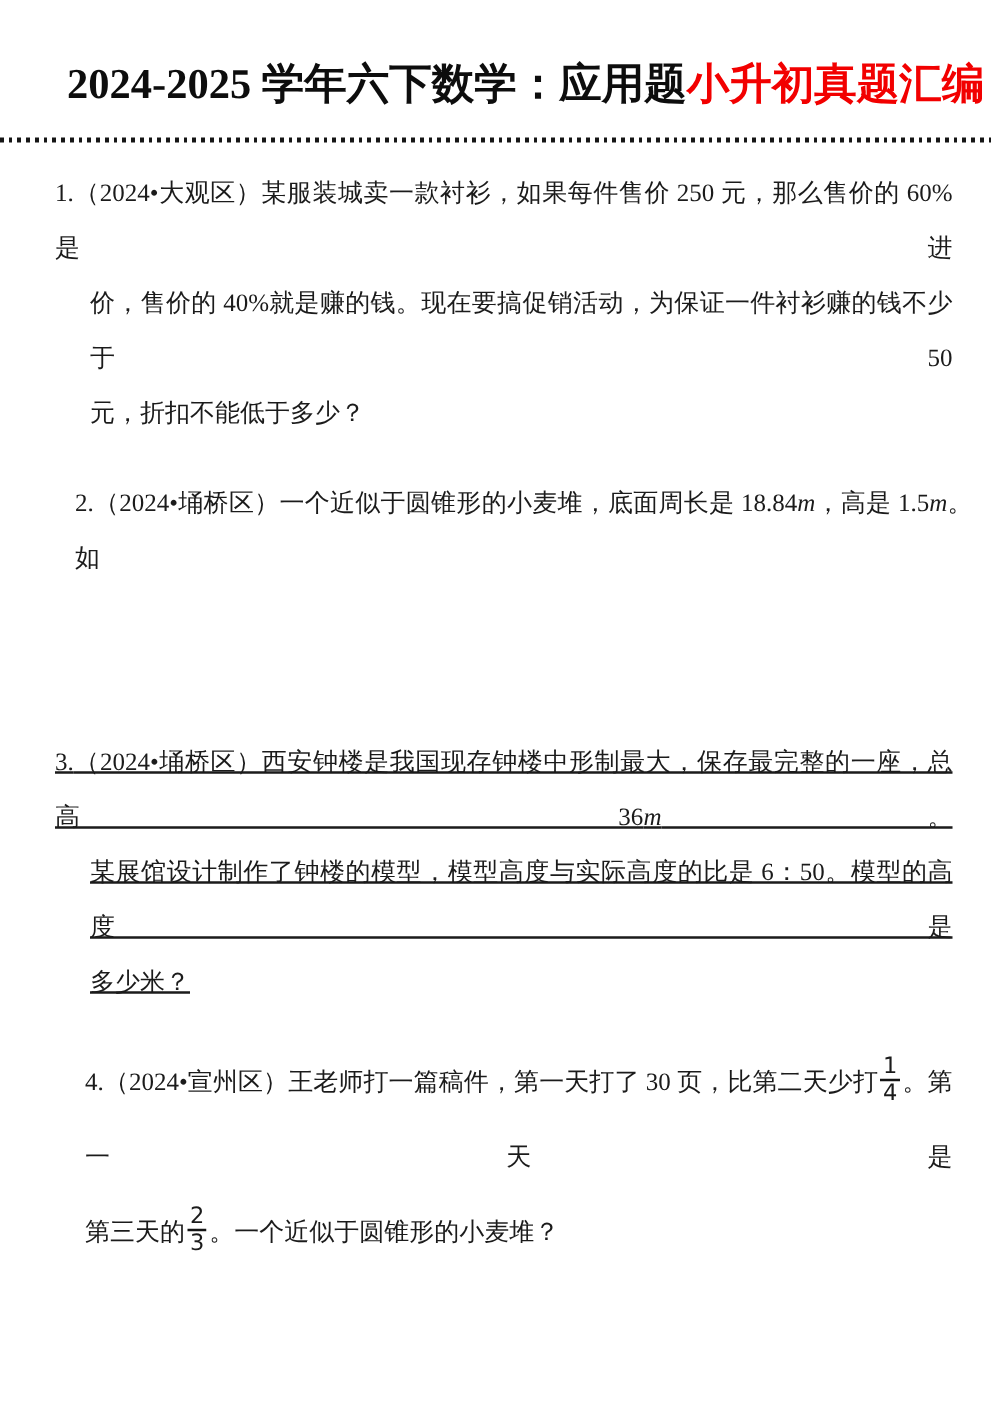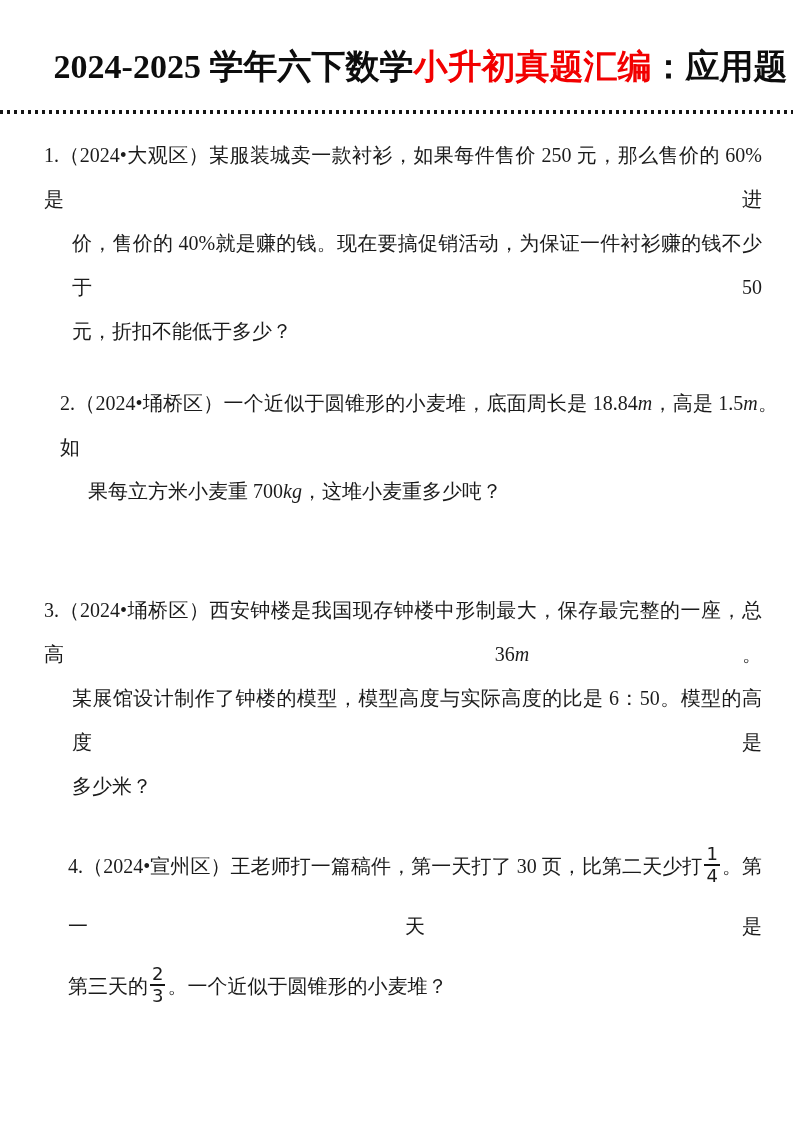--- a/index.html
+++ b/index.html
@@ -46,37 +46,36 @@
   .frac .den{border-top:2px solid #141414;padding:0 2px;}
   .frac .num{padding:0 2px;}
 </style>
 </head>
 <body>
 
 <div class="page">
 
   <div class="doc-title">
     <span>2024-2025 学年六下数学</span>
+      <span>：应用题</span>
       <span style="color: rgb(242, 0, 0);">小升初真题汇编</span>
-      <span>：应用题</span>
   </div>
 
   <div class="dotted-divider"></div>
 
   <div class="questions">
       <div class="question" style="top: 133px;">
         <div class="q-line"><span class="q-num">1.</span><span>（2024•大观区）某服装城卖一款衬衫，如果每件售价 250 元，那么售价的 60%是进</span></div>
         <div class="q-line cont"><span>价，售价的 40%就是赚的钱。现在要搞促销活动，为保证一件衬衫赚的钱不少于 50</span></div>
         <div class="q-line cont last"><span>元，折扣不能低于多少？</span></div>
       </div>
       <div class="question" style="top: 381px; margin-left: 16px;">
         <div class="q-line"><span class="q-num">2.</span><span>（2024•埇桥区）一个近似于圆锥形的小麦堆，底面周长是 18.84</span><span class="seg-i">m</span><span>，高是 1.5</span><span class="seg-i">m</span><span>。如</span></div>
-        <div class="q-line cont last"><span>果每立方米小麦重 700</span><span class="seg-i">kg</span><span>，这堆小麦重多少吨？</span></div>
       </div>
-      <div class="question" style="top: 588px;">
+      <div class="question" style="top: 588px; text-decoration: underline;">
         <div class="q-line"><span class="q-num">3.</span><span>（2024•埇桥区）西安钟楼是我国现存钟楼中形制最大，保存最完整的一座，总高 36</span><span class="seg-i">m</span><span>。</span></div>
         <div class="q-line cont"><span>某展馆设计制作了钟楼的模型，模型高度与实际高度的比是 6：50。模型的高度是</span></div>
         <div class="q-line cont last"><span>多少米？</span></div>
       </div>
       <div class="question" style="top: 836px;">
         <div class="q-line tall"><span class="q-num">4.</span><span>（2024•宣州区）王老师打一篇稿件，第一天打了 30 页，比第二天少打</span><span class="frac">
             <span class="num">1</span>
             <span class="den">4</span>
           </span><span>。第一天是</span></div>
         <div class="q-line cont last tall"><span>第三天的</span><span class="frac">

